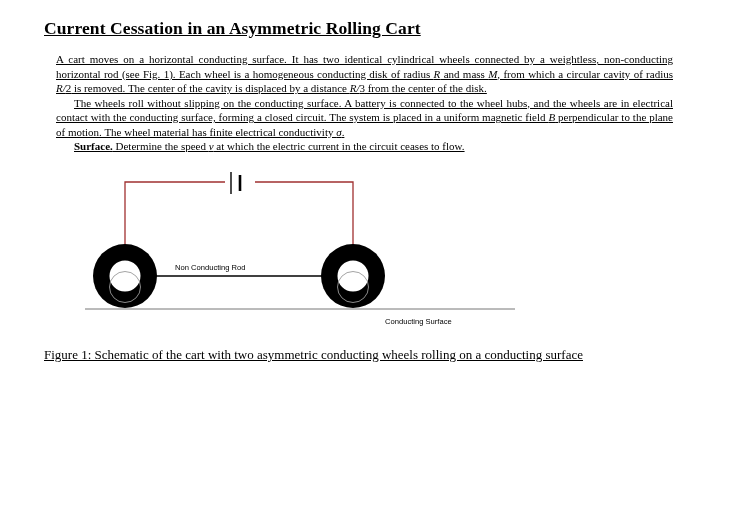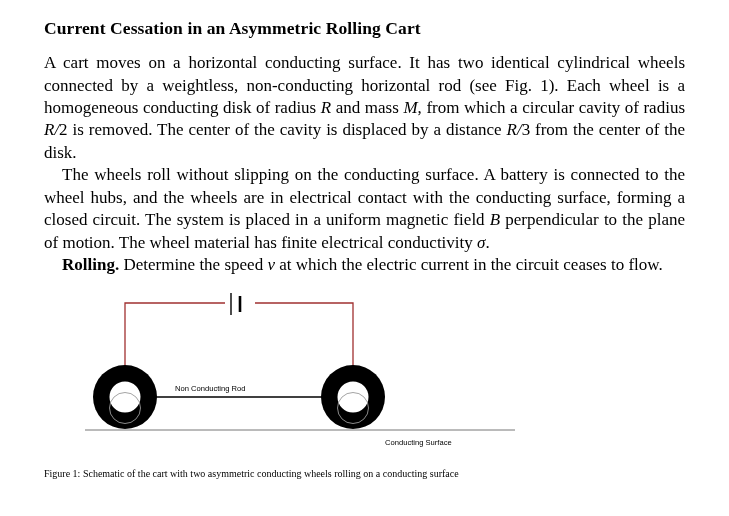--- a/index.html
+++ b/index.html
@@ -13,34 +13,35 @@
     font-family: "Liberation Serif", serif;
     color: #000000;
     overflow: hidden;
   }
   .page {
     position: relative;
     width: 729px;
     height: 424px;
     box-sizing: border-box;
     padding: 18px 44px 0 44px;
+    text-decoration: underline;
   }
   .title {
     font-family: "Liberation Serif", serif;
     font-size: 17.5px;
     font-weight: bold;
     letter-spacing: 0.1px;
     margin: 0 0 14px 0;
     line-height: 1.15;
   }
   .body-text {
-    font-size: 17px;
+    font-size: 11px;
     line-height: 1.32;
     text-align: justify;
-    margin: 0;
+    margin: 12px;
   }
   .body-text p {
     margin: 0;
     text-indent: 0;
   }
   .body-text p.indent {
     text-indent: 18px;
   }
   .math {
     font-family: "Liberation Serif", serif;
@@ -57,21 +58,21 @@
     position: relative;
     width: 100%;
     height: 172px;
     margin-top: 10px;
   }
   .figure-svg {
     display: block;
     margin: 0 auto;
   }
   .caption {
-    font-size: 10px;
+    font-size: 13px;
     line-height: 1.32;
     text-align: justify;
     margin-top: 8px;
   }
   .rod-label {
     font-family: "Liberation Sans", sans-serif;
     font-size: 7.6px;
     fill: #000000;
   }
   .surface-label {
@@ -83,21 +84,21 @@
 </head>
 <body>
 
 <div class="page">
 
   <h1 class="title">Current Cessation in an Asymmetric Rolling Cart</h1>
 
   <div class="body-text">
     <p>A cart moves on a horizontal conducting surface. It has two identical cylindrical wheels connected by a weightless, non-conducting horizontal rod (see Fig. 1). Each wheel is a homogeneous conducting disk of radius <span class="math">R</span> and mass <span class="math">M</span>, from which a circular cavity of radius <span class="math">R/</span><span class="mathup">2</span> is removed. The center of the cavity is displaced by a distance <span class="math">R/</span><span class="mathup">3</span> from the center of the disk.</p>
     <p class="indent">The wheels roll without slipping on the conducting surface. A battery is connected to the wheel hubs, and the wheels are in electrical contact with the conducting surface, forming a closed circuit. The system is placed in a uniform magnetic field <span class="math">B</span> perpendicular to the plane of motion. The wheel material has finite electrical conductivity <span class="math">σ</span>.</p>
-    <p class="indent"><span class="qlabel">Rolling.</span> Determine the speed <span class="math">v</span> at which the electric current in the circuit ceases to flow.</p>
+    <p class="indent"><span class="qlabel">Surface.</span> Determine the speed <span class="math">v</span> at which the electric current in the circuit ceases to flow.</p>
   </div>
 
   <div class="figure-wrap">
     <svg class="figure-svg" width="560" height="172" viewBox="0 0 560 172">
 
       <g>
         <path d="M 40 110 L 40 16 L 140 16" fill="none" stroke="#a03030" stroke-width="1.3"></path>
         <path d="M 170 16 L 268 16 L 268 110" fill="none" stroke="#a03030" stroke-width="1.3"></path>
       </g>
 

